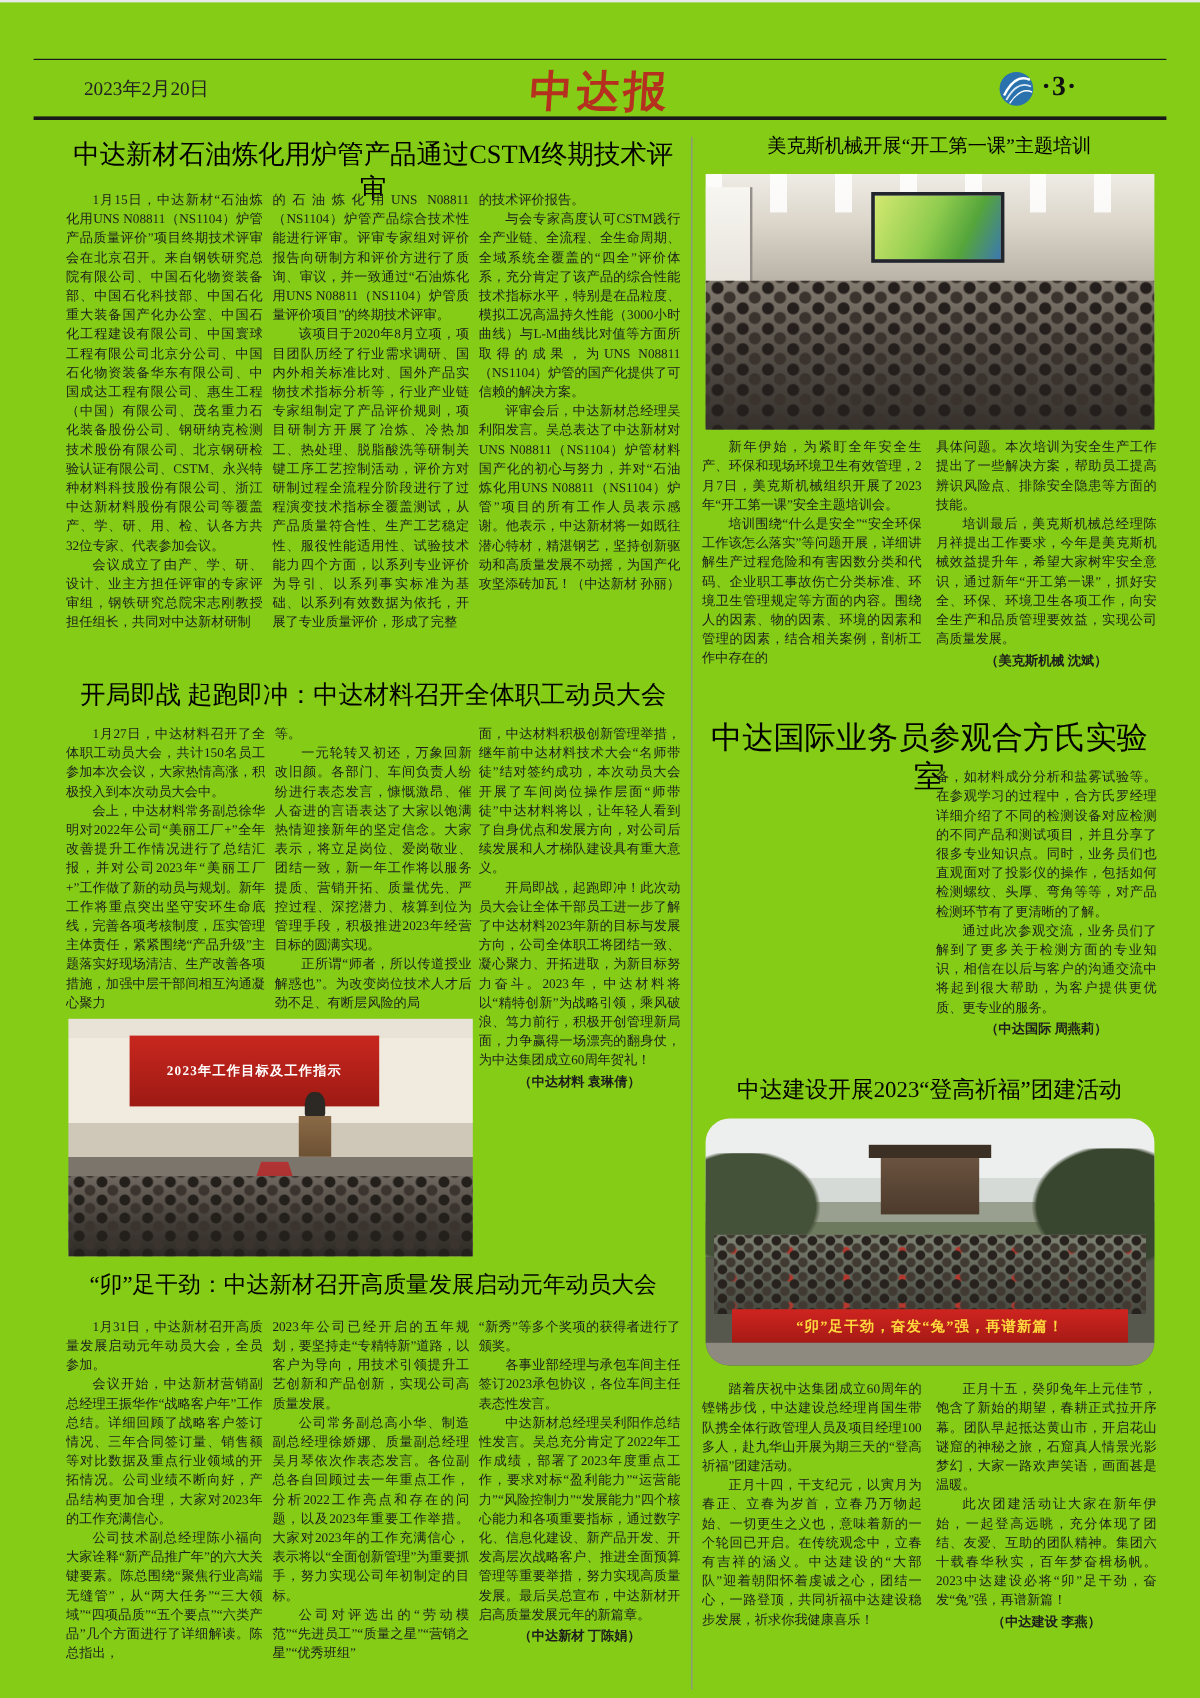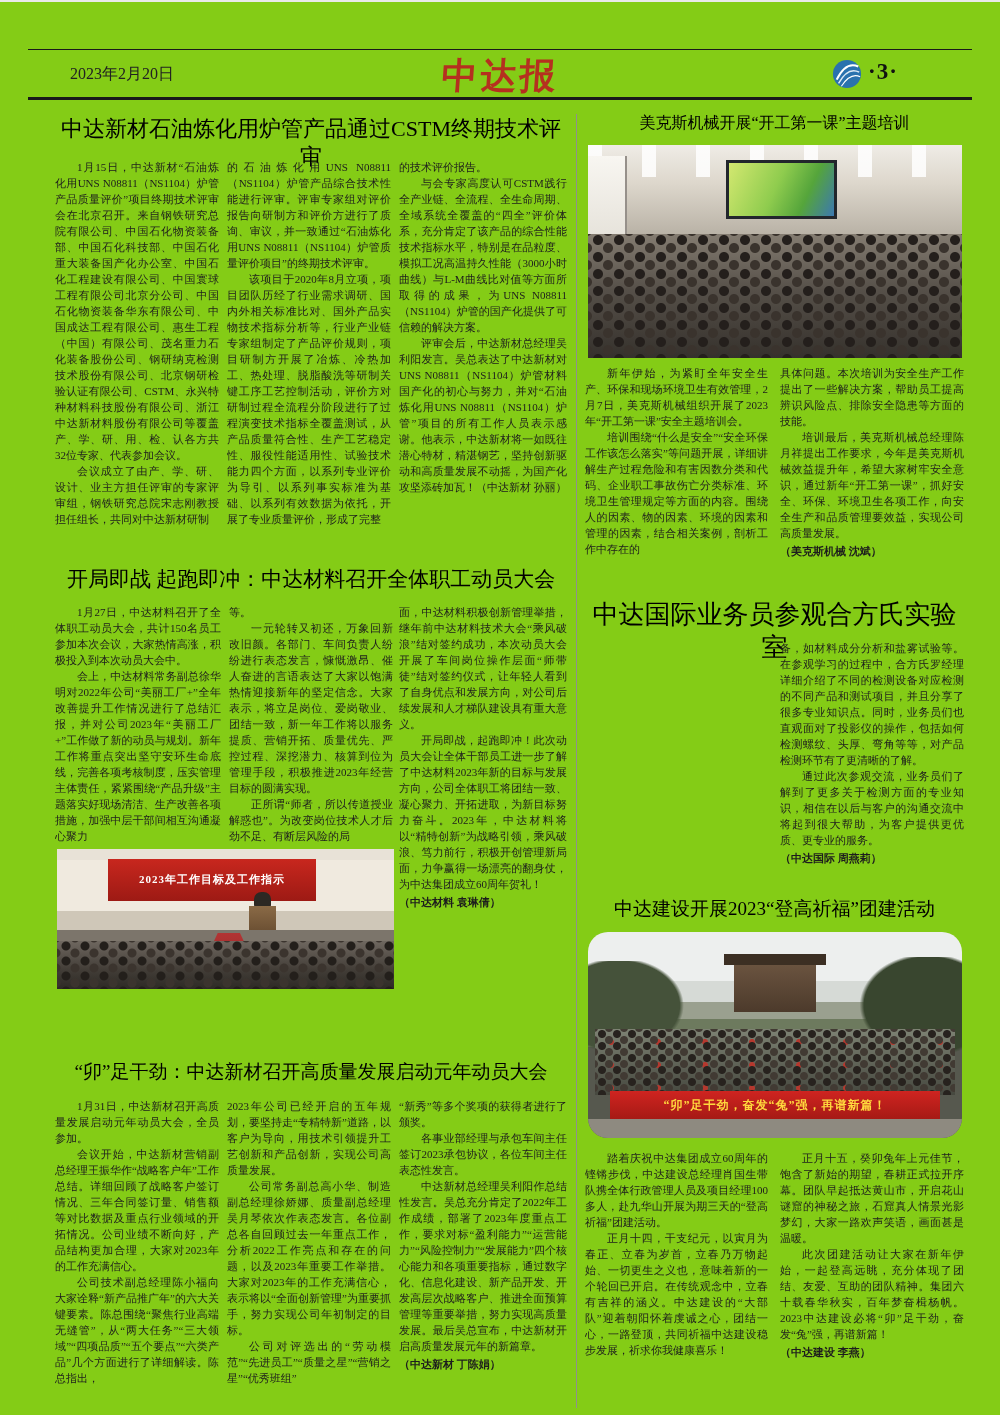--- a/index.html
+++ b/index.html
@@ -12,21 +12,21 @@
   .masthead{font-size:36px;font-weight:bold;color:#b5301f;letter-spacing:3px;
             font-family:"Liberation Serif","DejaVu Serif",serif;transform:skewX(-4deg);}
   .pagenum{font-size:23px;font-weight:bold;letter-spacing:1px;color:#111;}
   
   .hl{font-weight:normal;text-align:center;color:#000;line-height:1.25;
       font-family:"Liberation Serif","DejaVu Serif",serif;}
   
   .col{font-size:11px;line-height:16px;text-align:justify;overflow:hidden;color:#1d1d1d;}
   .col p{margin:0;text-indent:2em;}
   .col p.cont{text-indent:0;}
-  .col p.sig{text-indent:0;text-align:left;font-weight:bold;margin-top:2px;}
+  .col p.sig{text-indent:0;text-align:center;font-weight:bold;margin-top:2px;}
   .vdiv{background:#8f8f8f;width:1px;}
   
   .photo{position:absolute;overflow:hidden;background:#777;}
   .photo > div{position:absolute;}
   
   .ph-a2{background:linear-gradient(180deg,#efece6 0%,#ddd7cc 18%,#b9b2a6 42%,#6e675e 72%,#47413b 100%);}
   .ph-a2 .lights{top:0;left:0;right:0;height:15%;
      background:repeating-linear-gradient(90deg,rgba(255,255,255,.85) 0 14px,rgba(0,0,0,0) 14px 54px);}
   .ph-a2 .window{left:0;top:5%;width:10%;height:52%;background:linear-gradient(#f8f6f1,#e0dcd3);border-right:2px solid #96908a;}
   .ph-a2 .screen{left:37%;top:7%;width:28%;height:25%;border:3px solid #22262c;
@@ -135,31 +135,31 @@
     <div class="abs hl" style="left:55px;top:564px;width:512px;font-size:21px;">开局即战 起跑即冲：中达材料召开全体职工动员大会</div>
     <div class="abs col" style="left:55px;top:602px;width:166px;height:241px;">
       <p>1月27日，中达材料召开了全体职工动员大会，共计150名员工参加本次会议，大家热情高涨，积极投入到本次动员大会中。</p>
       <p>会上，中达材料常务副总徐华明对2022年公司“美丽工厂+”全年改善提升工作情况进行了总结汇报，并对公司2023年“美丽工厂+”工作做了新的动员与规划。新年工作将重点突出坚守安环生命底线，完善各项考核制度，压实管理主体责任，紧紧围绕“产品升级”主题落实好现场清洁、生产改善各项措施，加强中层干部间相互沟通凝心聚力</p>
     </div>
     <div class="abs col" style="left:229px;top:602px;width:164px;height:241px;">
       <p class="cont">等。</p>
       <p>一元轮转又初还，万象回新改旧颜。各部门、车间负责人纷纷进行表态发言，慷慨激昂、催人奋进的言语表达了大家以饱满热情迎接新年的坚定信念。大家表示，将立足岗位、爱岗敬业、团结一致，新一年工作将以服务提质、营销开拓、质量优先、严控过程、深挖潜力、核算到位为管理手段，积极推进2023年经营目标的圆满实现。</p>
       <p>正所谓“师者，所以传道授业解惑也”。为改变岗位技术人才后劲不足、有断层风险的局</p>
     </div>
-    <div class="photo ph-a3" style="left:57px;top:847px;width:337px;height:140px;">
+    <div class="photo ph-a3" style="left:57px;top:847px;width:337px;height:198px;">
       <div class="led">
         <span>2023年工作目标及工作指示</span>
       </div>
       <div class="speaker"></div>
       <div class="podium"></div>
       <div class="carpet"></div>
       <div class="crowd"></div>
     </div>
     <div class="abs col" style="left:399px;top:602px;width:168px;height:446px;">
-      <p class="cont">面，中达材料积极创新管理举措，继年前中达材料技术大会“乘风破浪”结对签约成功，本次动员大会开展了车间岗位操作层面“师带徒”结对签约仪式，让年轻人看到了自身优点和发展方向，对公司后续发展和人才梯队建设具有重大意义。</p>
+      <p class="cont">面，中达材料积极创新管理举措，继年前中达材料技术大会“名师带徒”结对签约成功，本次动员大会开展了车间岗位操作层面“师带徒”中达材料将以，让年轻人看到了自身优点和发展方向，对公司后续发展和人才梯队建设具有重大意义。</p>
       <p>开局即战，起跑即冲！此次动员大会让全体干部员工进一步了解了中达材料2023年新的目标与发展方向，公司全体职工将团结一致、凝心聚力、开拓进取，为新目标努力奋斗。2023年，中达材料将以“精特创新”为战略引领，乘风破浪、笃力前行，积极开创管理新局面，力争赢得一场漂亮的翻身仗，为中达集团成立60周年贺礼！</p>
       <p class="sig">（中达材料 袁琳倩）</p>
     </div>
   </div>
 
   <div class="abs">
     <div class="abs hl" style="left:585px;top:597px;width:379px;font-size:26px;">中达国际业务员参观合方氏实验室</div>
     <div class="abs col" style="left:585px;top:638px;width:183px;height:250px;">
     </div>
     <div class="abs col" style="left:780px;top:638px;width:184px;height:250px;">

